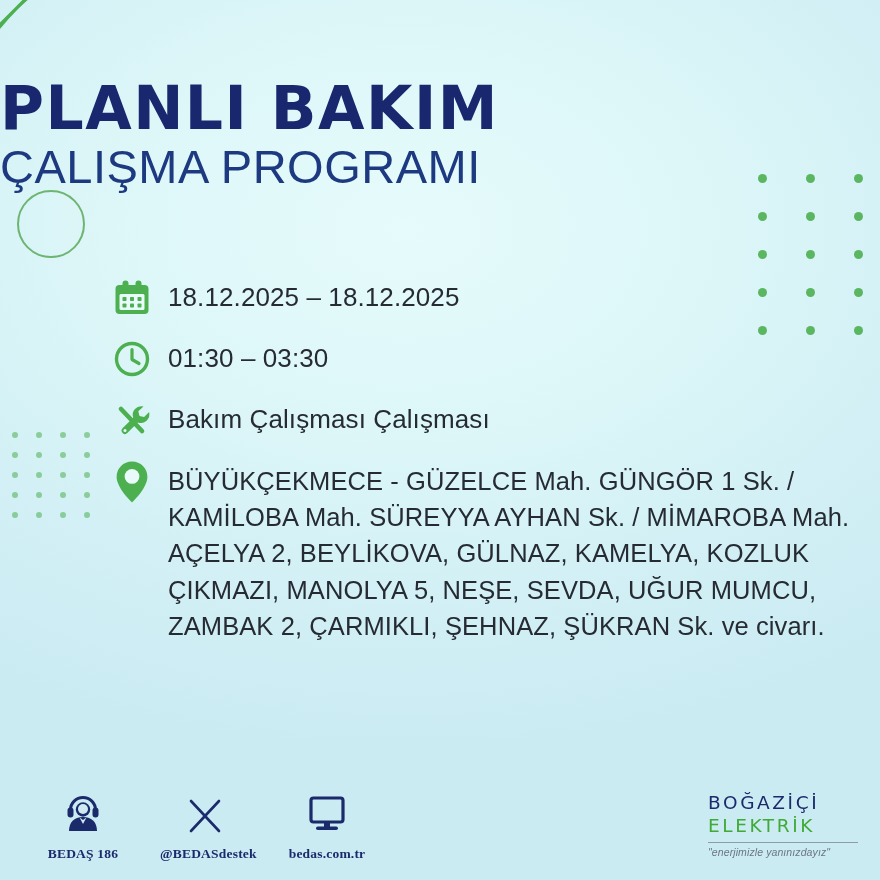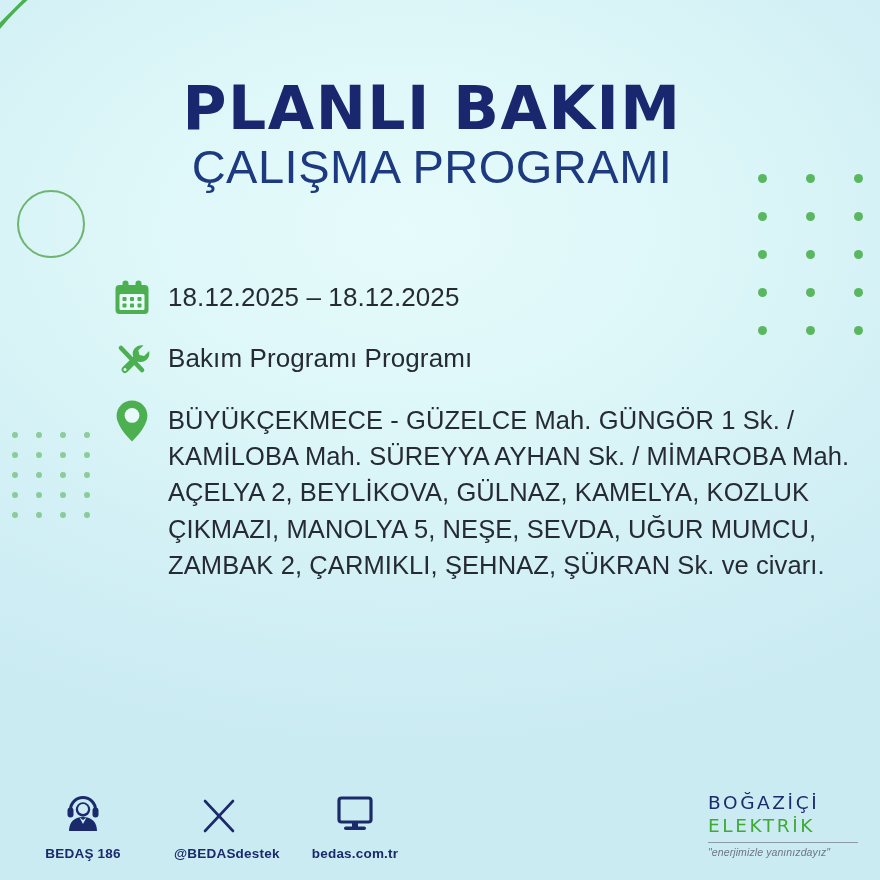--- a/index.html
+++ b/index.html
@@ -79,21 +79,21 @@
     height: 6px;
     opacity: .55;
   }
 
   
   .header {
     position: absolute;
     left: 0;
     right: 16px;
     top: 78px;
-    text-align: center;
+    text-align: left;
   }
   .title-main {
     font-size: 60px;
     line-height: 1.0;
     font-weight: 700;
     letter-spacing: 1.5px;
     color: #19276e;
     margin: 0;
     font-family: "DejaVu Sans", "Liberation Sans", sans-serif;
   }
@@ -140,22 +140,23 @@
     max-width: 700px;
   }
   .row.address { margin-bottom: 16px; }
 
   
   .footer-items {
     position: absolute;
     left: 38px;
     bottom: 18px;
     display: flex;
-    gap: 46px;
+    gap: 32px;
     align-items: flex-end;
+    font-family: Liberation Serif, serif;
   }
   .f-item {
     width: 90px;
     text-align: center;
   }
   .f-item .f-ico {
     height: 46px;
     display: flex;
     align-items: flex-end;
     justify-content: center;
@@ -291,32 +292,41 @@
             <rect x="25.5" y="19" width="4" height="4" rx=".8"></rect>
             <rect x="10.5" y="25.5" width="4" height="4" rx=".8"></rect>
             <rect x="18" y="25.5" width="4" height="4" rx=".8"></rect>
             <rect x="25.5" y="25.5" width="4" height="4" rx=".8"></rect>
           </g>
         </svg>
       </span>
       <span class="txt">18.12.2025 – 18.12.2025</span>
     </div>
 
+    <div class="row">
+      <span class="ico">
+        <svg width="40" height="40" viewBox="0 0 40 40" xmlns="http://www.w3.org/2000/svg">
+          <circle cx="20" cy="20" r="15.5" fill="none" stroke="#4caf50" stroke-width="3.4"></circle>
+          <path d="M20 10.5 L20 20.5 L27 24.5" fill="none" stroke="#4caf50" stroke-width="3.2" stroke-linecap="round" stroke-linejoin="round"></path>
+        </svg>
+      </span>
+      <span class="txt">01:30 – 03:30</span>
+    </div>
 
     <div class="row">
       <span class="ico">
         <svg width="40" height="40" viewBox="0 0 40 40" xmlns="http://www.w3.org/2000/svg">
           <g stroke="#4caf50" stroke-width="4.6" stroke-linecap="round">
             <line x1="9" y1="9" x2="30" y2="31"></line>
           </g>
           <path d="M31.5 6.5 a8.6 8.6 0 0 0 -10.3 11.2 L10.5 28.3 a3.4 3.4 0 0 0 4.8 4.8 l10.6 -10.7 a8.6 8.6 0 0 0 11.2 -10.3 l-5 5 l-4.6 -1.2 l-1.2 -4.6 z" fill="#4caf50"></path>
           <circle cx="13" cy="30.5" r="1.5" fill="#e9fafa"></circle>
         </svg>
       </span>
-      <span class="txt">Bakım Programı Programı</span>
+      <span class="txt">Bakım Çalışması Çalışması</span>
     </div>
 
     <div class="row address">
       <span class="ico">
         <svg width="40" height="46" viewBox="0 0 40 46" xmlns="http://www.w3.org/2000/svg">
           <path d="M20 2.5 C11.4 2.5 4.6 9.3 4.6 17.8 C4.6 29.2 20 43.5 20 43.5 C20 43.5 35.4 29.2 35.4 17.8 C35.4 9.3 28.6 2.5 20 2.5 Z" fill="#4caf50"></path>
           <circle cx="20" cy="17.4" r="7.4" fill="#e9fafa"></circle>
         </svg>
       </span>
       <span class="txt">BÜYÜKÇEKMECE - GÜZELCE Mah. GÜNGÖR 1 Sk. / KAMİLOBA Mah. SÜREYYA AYHAN Sk. / MİMAROBA Mah. AÇELYA 2, BEYLİKOVA, GÜLNAZ, KAMELYA, KOZLUK ÇIKMAZI, MANOLYA 5, NEŞE, SEVDA, UĞUR MUMCU, ZAMBAK 2, ÇARMIKLI, ŞEHNAZ, ŞÜKRAN Sk. ve civarı.</span>

